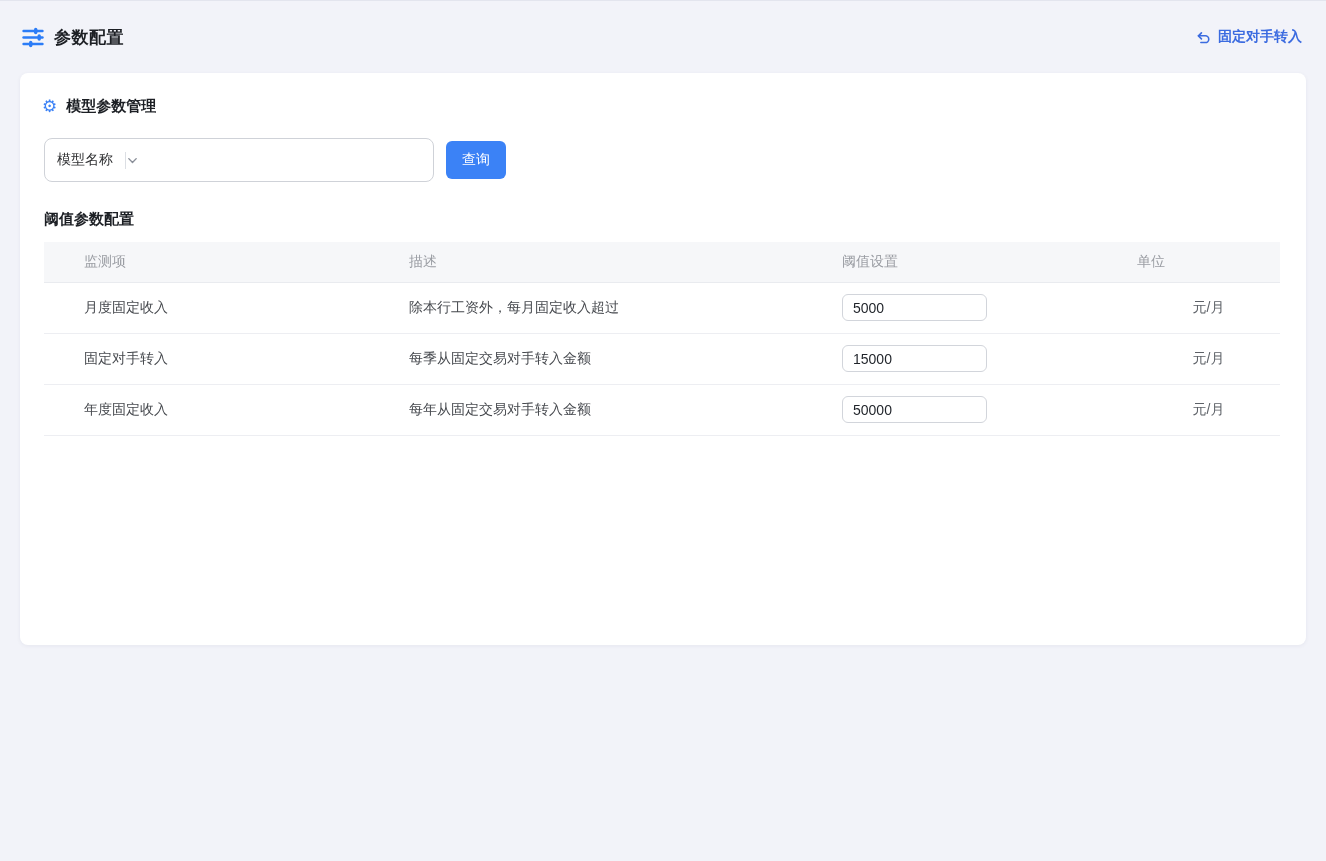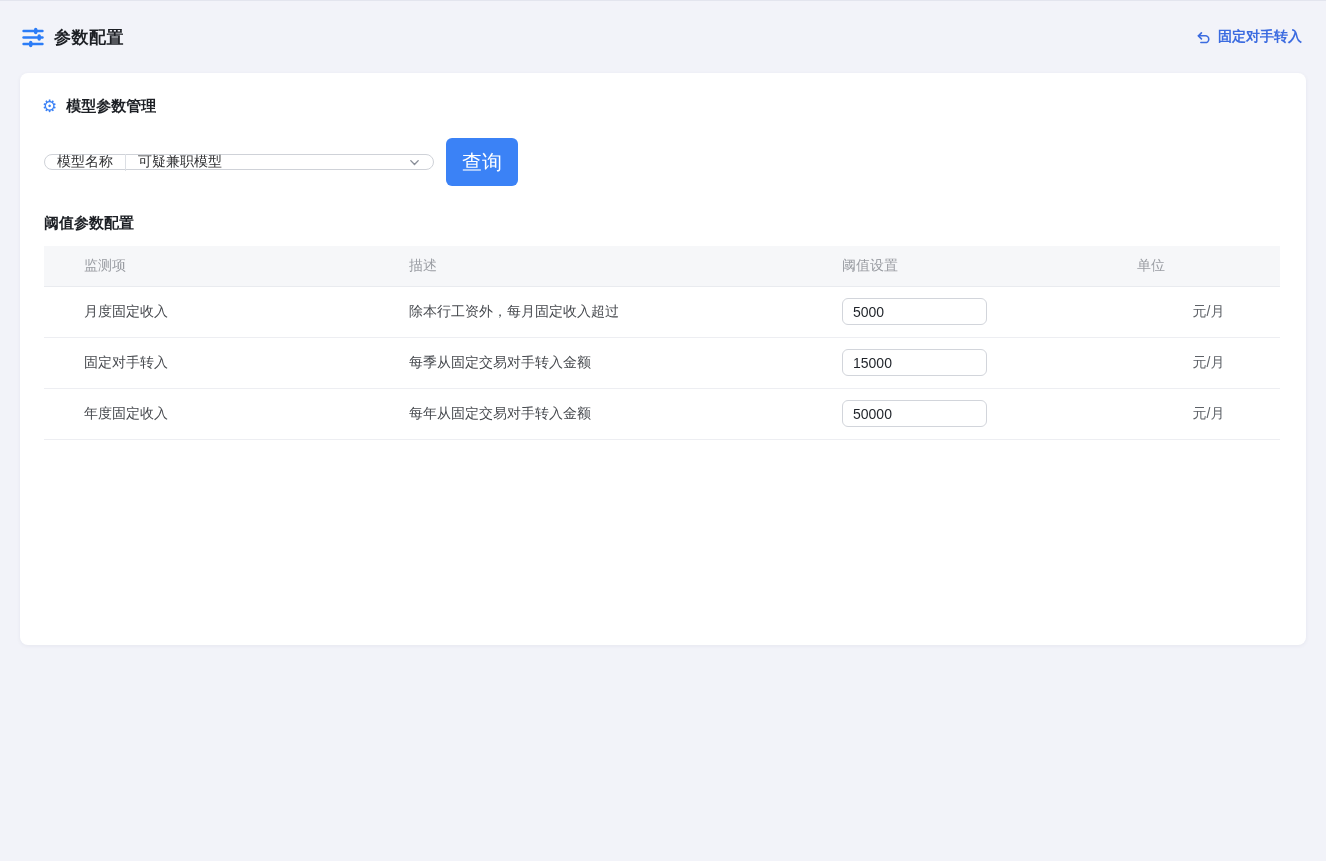--- a/index.html
+++ b/index.html
@@ -36,31 +36,31 @@
   .section-title {
     display:flex; align-items:center; gap:9px;
     font-size:15px; font-weight:bold; color:#1c1f24;
     margin-left:-2px; margin-bottom:22px;
   }
   .gear-icon { color:#3b82f6; font-size:17px; line-height:1; font-family:"DejaVu Sans",sans-serif; }
   
   .query-row { display:flex; align-items:center; gap:12px; margin-bottom:28px; }
   .select-group {
     display:flex; align-items:center;
-    width:390px; height:16px;
-    border:1px solid #cfd2d8; border-radius:14px;
+    width:390px; height:44px;
+    border:1px solid #cfd2d8; border-radius:8px;
     background:#fff; cursor:pointer;
   }
   .select-label { padding:0 12px; font-size:14px; color:#303133; white-space:nowrap; }
   .select-divider { width:1px; height:17px; background:#dcdfe4; }
   .select-value { padding:0 12px; font-size:14px; color:#303133; flex:1; }
   .chevron { display:inline-flex; margin-right:12px; }
   .btn {
-    height:48px; border:none; cursor:pointer;
-    font-size:20px; font-family:inherit;
+    height:38px; border:none; cursor:pointer;
+    font-size:14px; font-family:inherit;
     display:inline-flex; align-items:center; justify-content:center;text-align:right;
   }
   .btn-primary {
     background:#3b82f6; color:#ffffff;
     border-radius:6px; padding:0 16px;
   }
   .btn-default {
     background:#ffffff; color:#303133;
     border:1px solid #d6d9de; border-radius:4px; padding:0 15px;
   }
@@ -123,21 +123,20 @@
 
   <div class="section-title">
     <span class="gear-icon">⚙</span>
     <span>模型参数管理</span>
   </div>
 
   <div class="query-row">
     <div class="select-group">
       <span class="select-label">模型名称</span>
       <span class="select-divider"></span>
-      <span class="select-value">可疑兼职模型</span>
       <span class="chevron">
         <svg width="13" height="13" viewBox="0 0 14 14" fill="none" stroke="#8a8f99" stroke-width="1.5" stroke-linecap="round" stroke-linejoin="round">
           <path d="M3 5 L7 9.2 L11 5"></path>
         </svg>
       </span>
     </div>
     <button class="btn btn-primary">查询</button>
   </div>
 
   <div class="sub-title">阈值参数配置</div>

